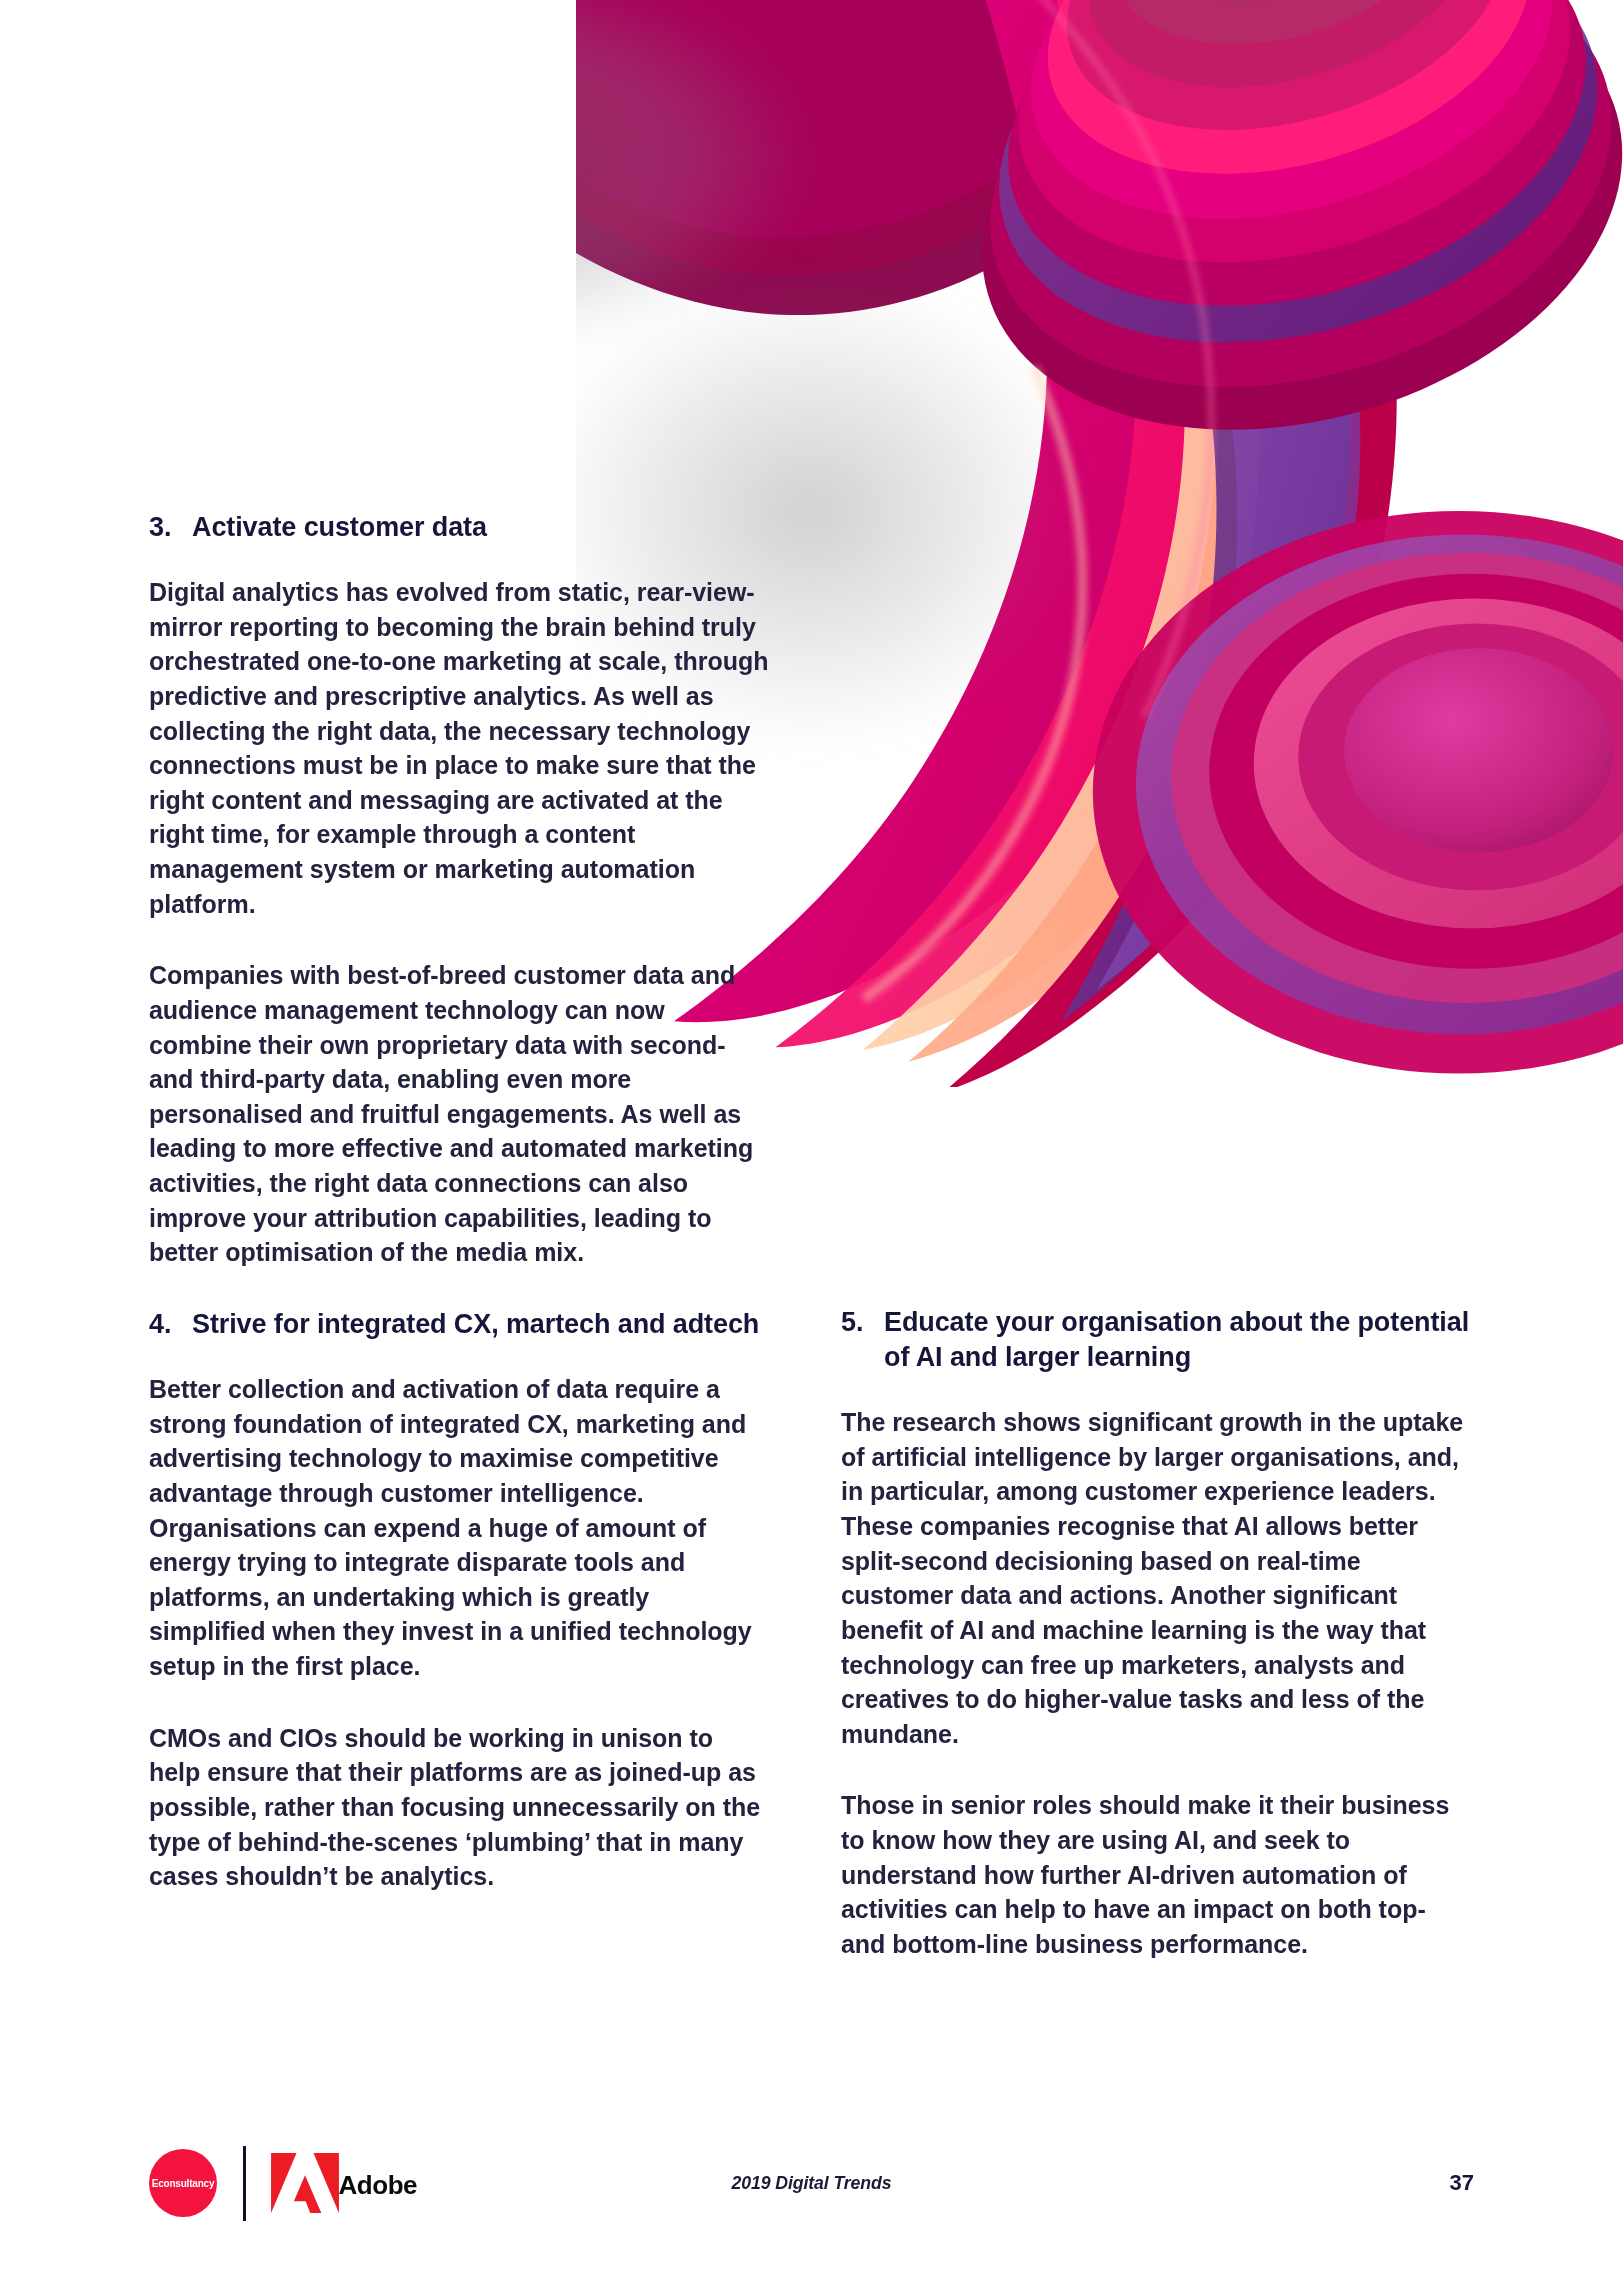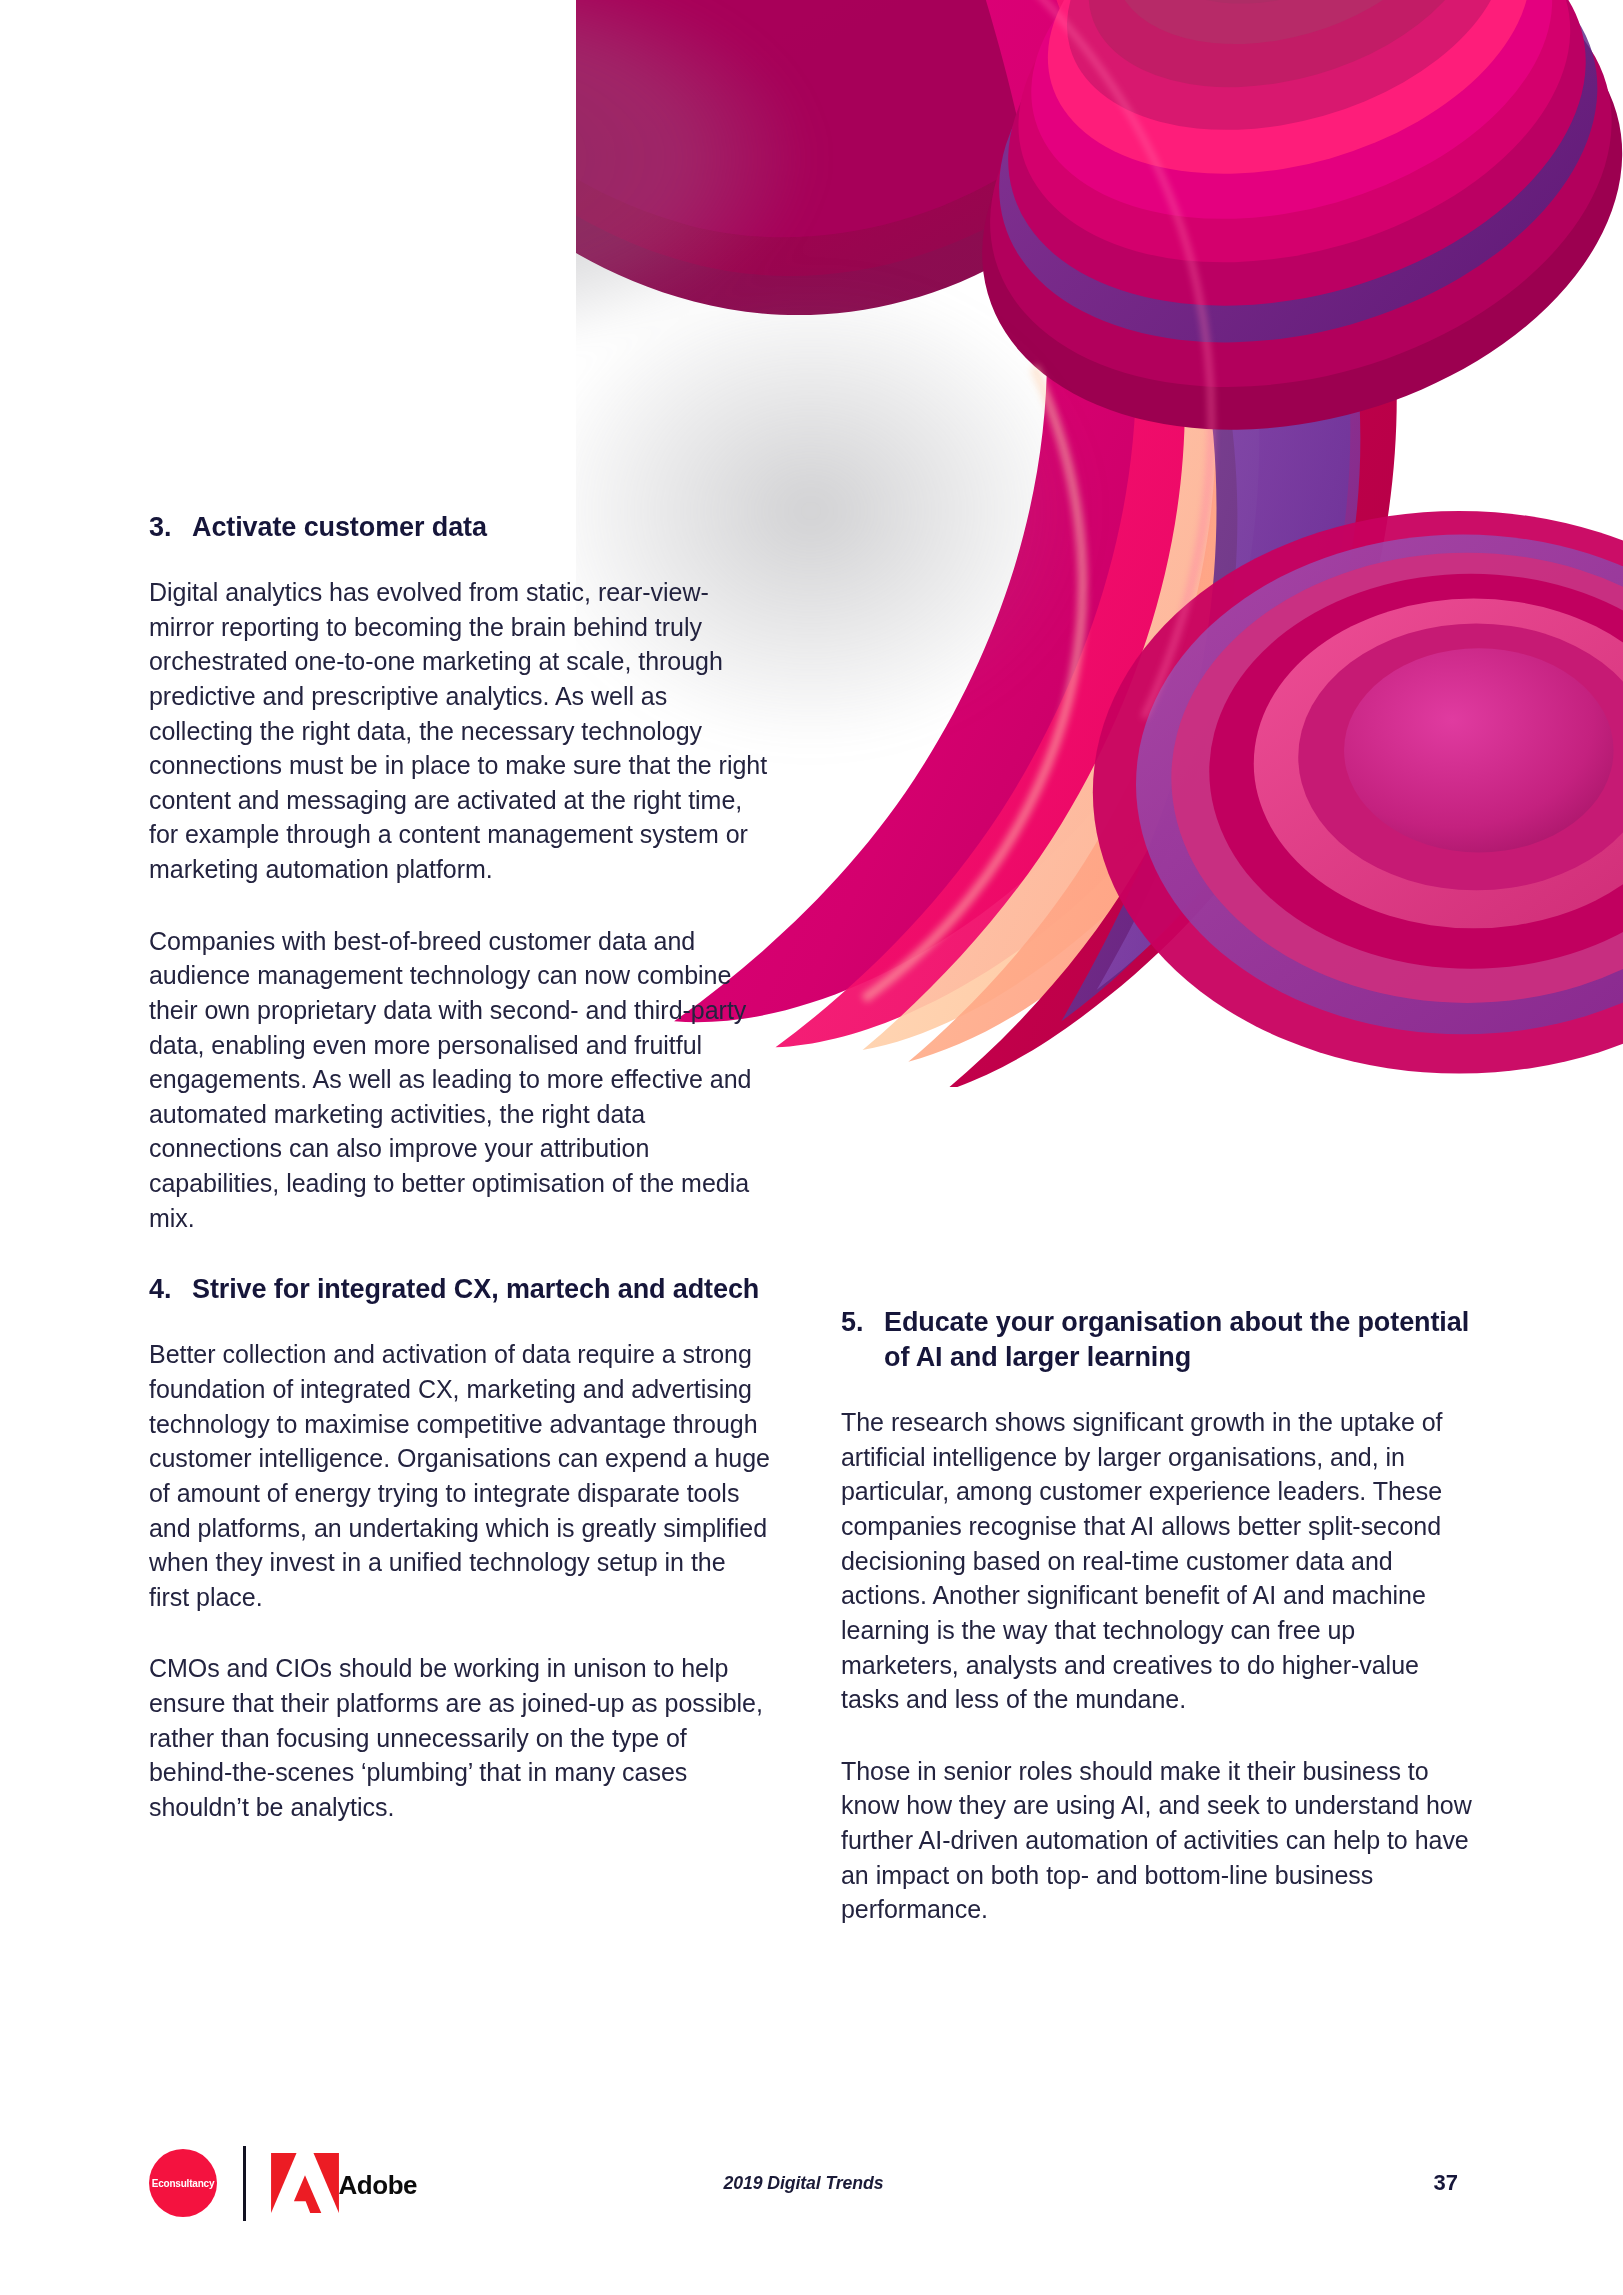--- a/index.html
+++ b/index.html
@@ -66,32 +66,32 @@
   }
   .heading .htext {
     flex: 1 1 auto;
   }
 
   p.body {
     margin: 0 0 37px 0;
     font-size: 25px;
     line-height: 1.385;
     letter-spacing: -0.03px;
-    font-weight: 400;
+    font-weight: 700;
     color: #23233f;
   }
   p.body:last-child { margin-bottom: 0; }
 
   .gap-before-heading { margin-top: 19.6px; }
 
   
   .footer {
     position: absolute;
     left: 0;
-    right: 16px;
+    right: 0;
     bottom: 63px;
     height: 98px;
     padding-left: 23px;
   }
   .logos {
     position: absolute;
     left: 149px;
     top: 0;
     display: flex;
     align-items: center;

